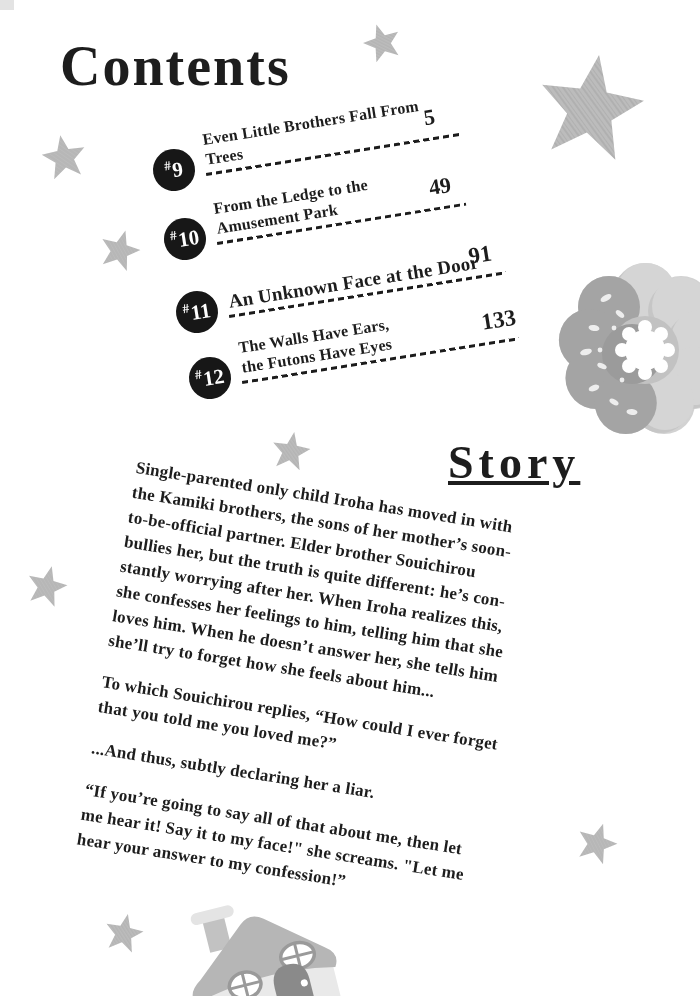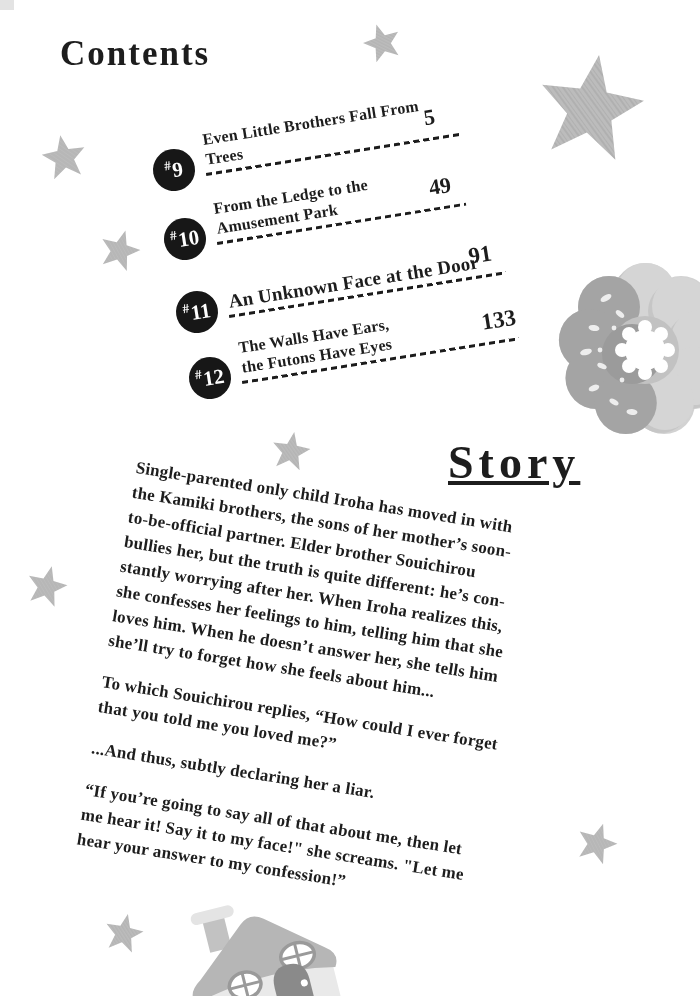--- a/index.html
+++ b/index.html
@@ -4,21 +4,21 @@
 <style>
   html,body{margin:0;padding:0;}
   body{width:700px;height:996px;position:relative;overflow:hidden;background:#ffffff;
        font-family:"Liberation Serif","DejaVu Serif",serif;color:#1d1d1d;}
   .abs{position:absolute;}
 
   
   .corner-mark{left:0;top:0;width:14px;height:10px;background:#e3e3e3;}
 
   
-  h1.contents{left:60px;top:34px;margin:0;font-size:35px;font-weight:700;letter-spacing:2px;}
+  h1.contents{left:60px;top:34px;margin:0;font-size:56px;font-weight:700;letter-spacing:2px;}
   h1.story-title{left:448px;top:436px;margin:0;font-size:46px;font-weight:700;letter-spacing:5px;text-decoration:underline;}
 
   
   svg.star{position:absolute;}
   .s1{left:362px;top:22px;width:40px;height:40px;transform:rotate(-18deg);}
   .s2{left:534px;top:50px;width:114px;height:112px;transform:rotate(9deg);}
   .s3{left:40px;top:133px;width:48px;height:47px;transform:rotate(-10deg);}
   .s4{left:98px;top:228px;width:44px;height:43px;transform:rotate(16deg);}
   .s5{left:270px;top:430px;width:42px;height:41px;transform:rotate(10deg);}
   .s6{left:25px;top:564px;width:44px;height:43px;transform:rotate(14deg);}

